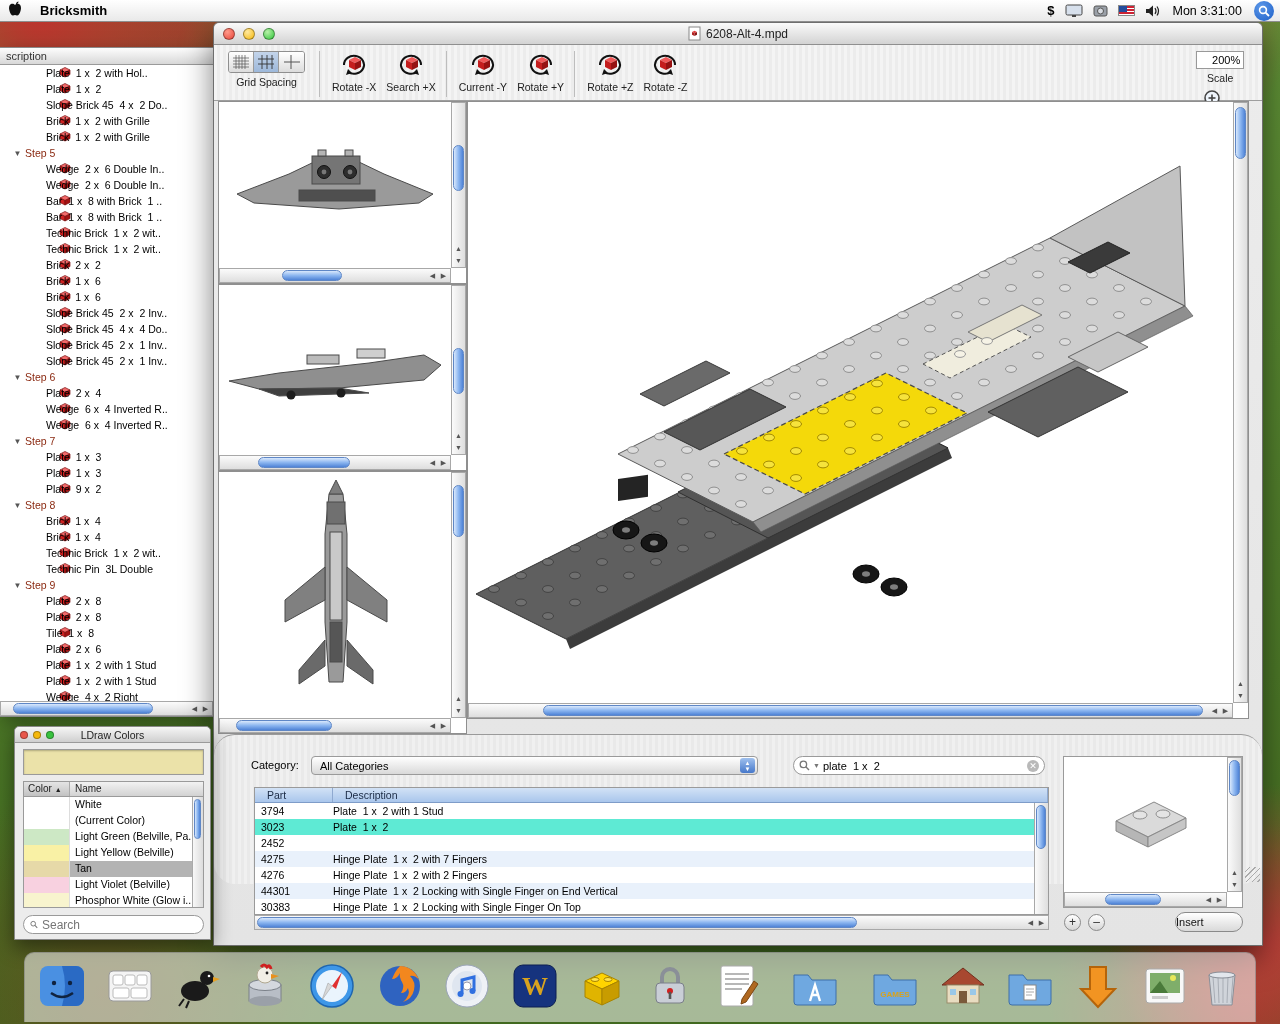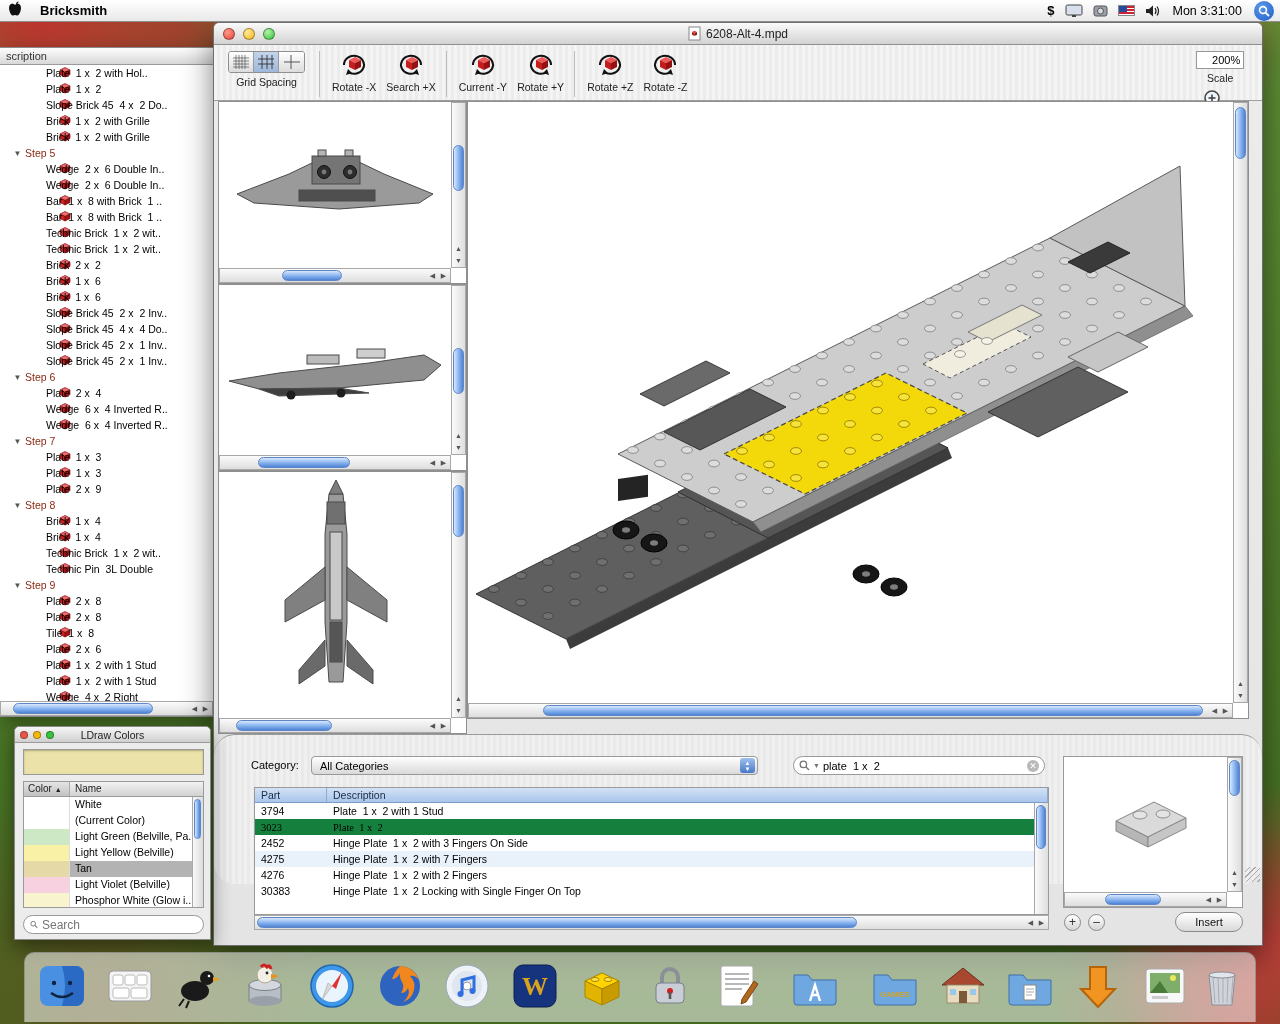--- a/index.html
+++ b/index.html
@@ -100,35 +100,35 @@
     background:linear-gradient(#fff,#d9d9d9); display:flex; align-items:center; font-size:11px; padding-left:8px; }
   .popup-arrows { margin-left:auto; margin-right:2px; width:15px; height:15px; border-radius:3px;
     background:linear-gradient(#9fc0ee,#4678ca); color:#fff; font-size:6px; display:flex; flex-direction:column;
     align-items:center; justify-content:center; line-height:6px; }
   .searchbox { position:absolute; height:19px; border:1px solid #9a9a9a; border-radius:10px; background:#fff;
     display:flex; align-items:center; padding:0 5px; gap:3px; }
   .searchbox input { border:none; outline:none; flex:1; font-size:11px; font-family:"Liberation Sans",sans-serif; background:transparent; white-space:pre; }
   .clear-btn { width:12px; height:12px; border-radius:50%; background:#b9b9b9; color:#fff; font-size:9px; line-height:12px; text-align:center; }
   .ptable { position:absolute; background:#fff; border:1px solid #9a9a9a; }
   .pt-header { display:flex; height:15px; background:linear-gradient(#d2e2f6,#a9c6ec); border-bottom:1px solid #7e9cc8; font-size:10.5px; color:#1a2a44; }
-  .pt-header span { padding:1px 0 0 6px; border-right:1px solid #8fa9d0; }
+  .pt-header span { padding:1px 0 0 6px; border-right:1px solid #8fa9d0;margin-left:6px; }
   .pt-col-part { width:72px; }
   .pt-col-desc { flex:1; }
   .prow { display:flex; height:16px; font-size:10.5px; align-items:center; white-space:pre; }
   .prow span { padding-left:6px; overflow:hidden; }
   .prow .c1 { width:72px; }
   .prow .c2 { flex:1; }
   .prow.row-odd { background:#e9f1fb; }
-  .prow.selected { background:#15803d;font-family:Liberation Serif, serif; }
+  .prow.selected { background:#5eead4; }
   .ptable-vscroll { position:absolute; right:0; top:15px; bottom:0; width:14px; background:linear-gradient(90deg,#fbfbfb,#dedede); border-left:1px solid #a8a8a8; }
   .preview { position:absolute; background:#fff; border:1px solid #9a9a9a; }
   .round-btn { position:absolute; width:17px; height:17px; border-radius:50%; border:1px solid #8a8a8a;
     background:linear-gradient(#fff,#d6d6d6); font-size:12px; line-height:15px; text-align:center; color:#333; }
   .insert-btn { position:absolute; width:68px; height:20px; border:1px solid #8a8a8a; border-radius:11px;
-    background:linear-gradient(#fff,#d9d9d9); font-size:11px; text-align:center; line-height:18px; color:#111; }
+    background:linear-gradient(#fff,#d9d9d9); font-size:11px; line-height:18px; color:#111; }
   .resize-grip { position:absolute; right:2px; bottom:2px; width:15px; height:15px;
     background:repeating-linear-gradient(135deg,transparent 0 3px,#aaa 3px 4px); }
 
   
   .colors-window { position:absolute; left:14px; top:726px; width:197px; height:214px; background:#ececec;
     border:1px solid #888; border-radius:5px 5px 0 0; z-index:20; box-shadow:0 8px 20px rgba(0,0,0,.45); }
   .mini-titlebar { height:16px; background:linear-gradient(#f6f6f6,#cfcfcf); border-bottom:1px solid #9a9a9a;
     border-radius:5px 5px 0 0; display:flex; align-items:center; position:relative; }
   .mtl { width:8px; height:8px; border-radius:50%; margin-left:5px; border:1px solid rgba(0,0,0,.3); }
   .mtl.r{background:#e8564a;} .mtl.y{background:#f5b80c;} .mtl.g{background:#39c23f;}
@@ -481,21 +481,21 @@
       </div>
       <div class="orow row-even part">
         
         <span class="brick">
           <svg width="12" height="12" viewBox="0 0 12 12">
             <polygon points="1,4 6,1.5 11,4 6,6.5" fill="#f26a6a" stroke="#7a1010" stroke-width=".7"></polygon>
             <polygon points="1,4 6,6.5 6,11 1,8.5" fill="#cf2121" stroke="#7a1010" stroke-width=".7"></polygon>
             <polygon points="11,4 6,6.5 6,11 11,8.5" fill="#a31212" stroke="#7a1010" stroke-width=".7"></polygon>
           </svg>
         </span>
-        <span class="olabel">Plate  2 x  9</span>
+        <span class="olabel">Plate  9 x  2</span>
       </div>
       <div class="orow row-odd step">
         <span class="tri">▼</span>
         
         <span class="olabel">Step 8</span>
       </div>
       <div class="orow row-even part">
         
         <span class="brick">
           <svg width="12" height="12" viewBox="0 0 12 12">
@@ -1075,29 +1075,32 @@
       <div class="prow row-even">
             <span class="c1">3794</span>
             <span class="c2">Plate  1 x  2 with 1 Stud</span>
           </div>
           <div class="prow row-odd selected">
             <span class="c1">3023</span>
             <span class="c2">Plate  1 x  2</span>
           </div>
           <div class="prow row-even">
             <span class="c1">2452</span>
-            <span class="c2">Hinge Plate  1 x  2 with 3 Fingers On Side</span>
           </div>
           <div class="prow row-odd">
             <span class="c1">4275</span>
             <span class="c2">Hinge Plate  1 x  2 with 7 Fingers</span>
           </div>
           <div class="prow row-even">
             <span class="c1">4276</span>
             <span class="c2">Hinge Plate  1 x  2 with 2 Fingers</span>
+          </div>
+          <div class="prow row-odd">
+            <span class="c1">44301</span>
+            <span class="c2">Hinge Plate  1 x  2 Locking with Single Finger on End Vertical</span>
           </div>
           <div class="prow row-even">
             <span class="c1">30383</span>
             <span class="c2">Hinge Plate  1 x  2 Locking with Single Finger On Top</span>
           </div>
         </div>
       <div class="ptable-vscroll">
         <div class="tmbv" style="top:2px; height:44px; width:10px;"></div>
       </div>
     </div>

